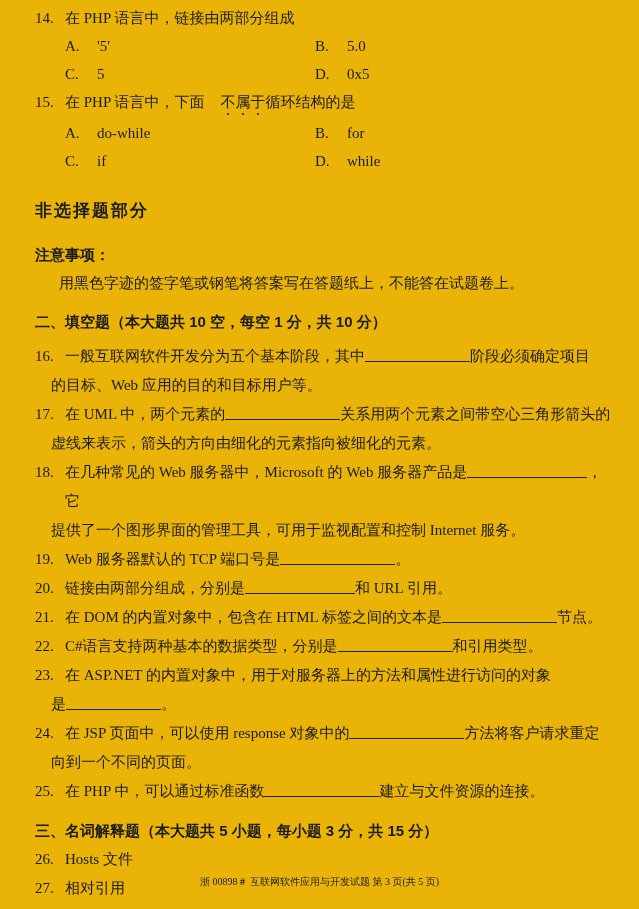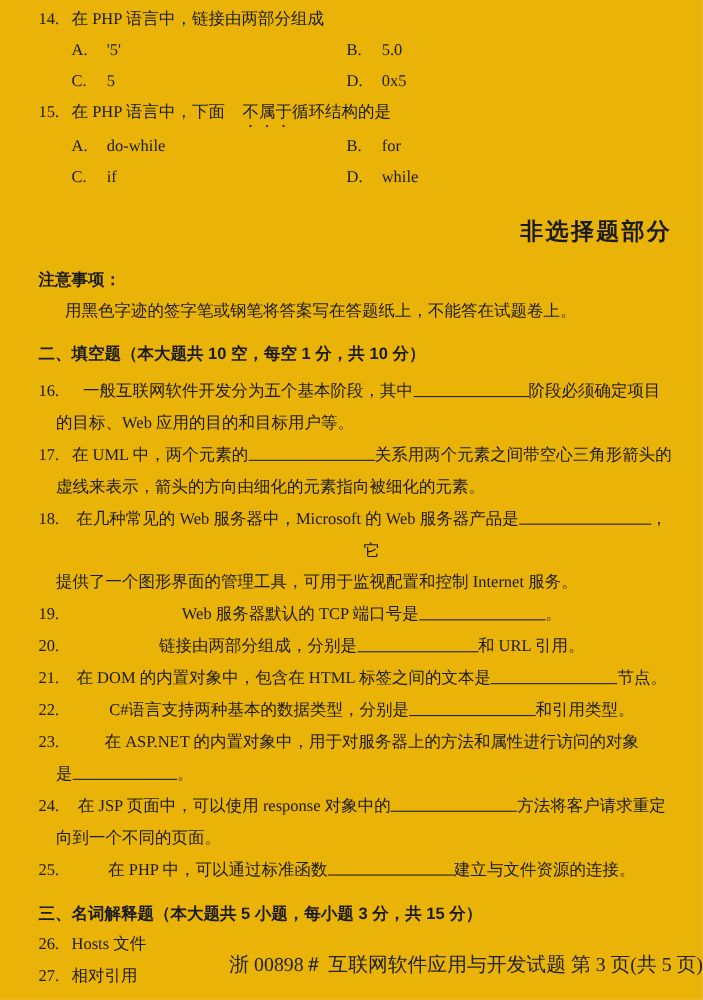--- a/index.html
+++ b/index.html
@@ -25,52 +25,52 @@
   .olabel{flex:none;width:32px;}
   
   .emph{
     -webkit-text-emphasis:filled dot;
     -webkit-text-emphasis-position:under right;
     text-emphasis:filled dot;
     text-emphasis-position:under right;
     padding-left:16px;
   }
   .main-heading{
-    text-align:right;
-    font-size:21px;
+    text-align:left;
+    font-size:17px;
     letter-spacing:2px;
     margin-top:22px;
     line-height:28px;
   }
   .notes-title{margin-top:16px;line-height:28px;font-size:15px;}
   .notes-body{margin-left:24px;line-height:28px;}
   .sec-title{margin-top:10px;line-height:29px;font-size:15px;}
   
   .fill{margin-top:6px;}
   .fline{display:flex;line-height:29px;}
   .fnum{flex:none;width:30px;}
-  .fbody{flex:1;text-align:center;}
+  .fbody{flex:1;}
   .fcont{margin-left:16px;line-height:29px;}
   .blank{
     display:inline-block;
     border-bottom:1px solid #222;
     height:13px;
     margin-bottom:-1px;
   }
   .bw95{width:95px;}
   .bw105{width:105px;}
   .bw110{width:110px;}
   .bw115{width:115px;}
   .bw120{width:120px;}
   .term-line{display:flex;line-height:29px;}
   .footer{
     position:absolute;
     left:0;bottom:20px;width:100%;
-    text-align:right;
-    font-size:18px;
+    text-align:center;
+    font-size:10px;
     color:#222;
   }
 </style>
 </head>
 <body>
 
 <div class="page">
 
   <div class="qline">
     <span class="qnum">14.</span>

